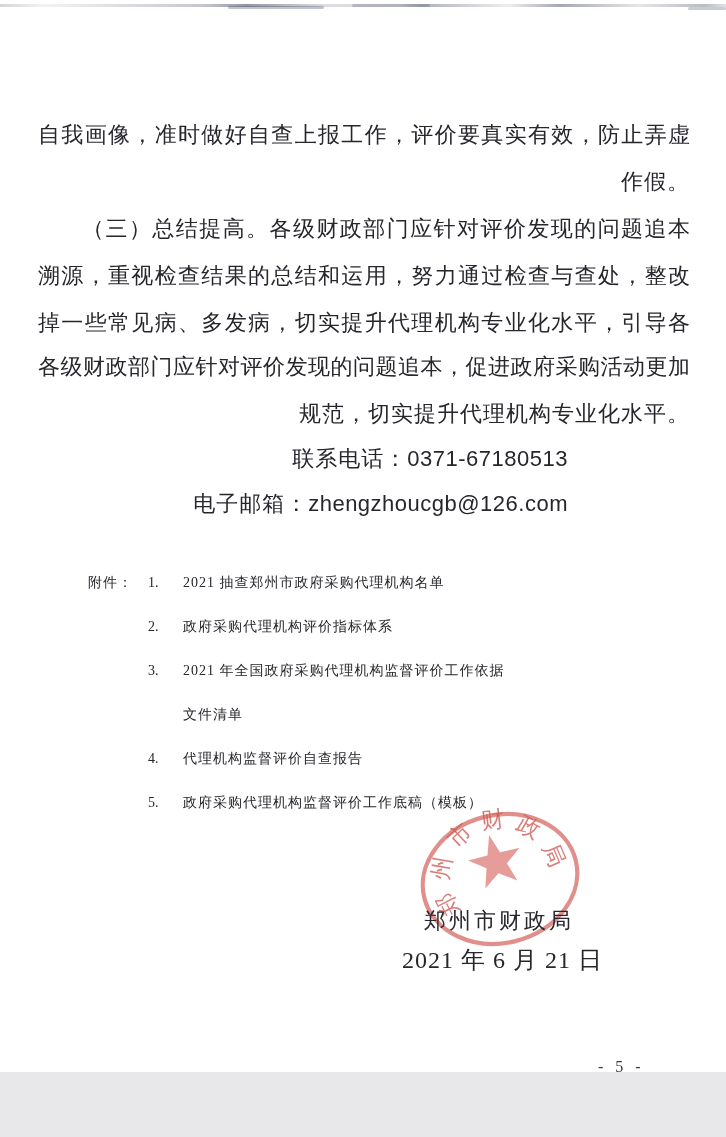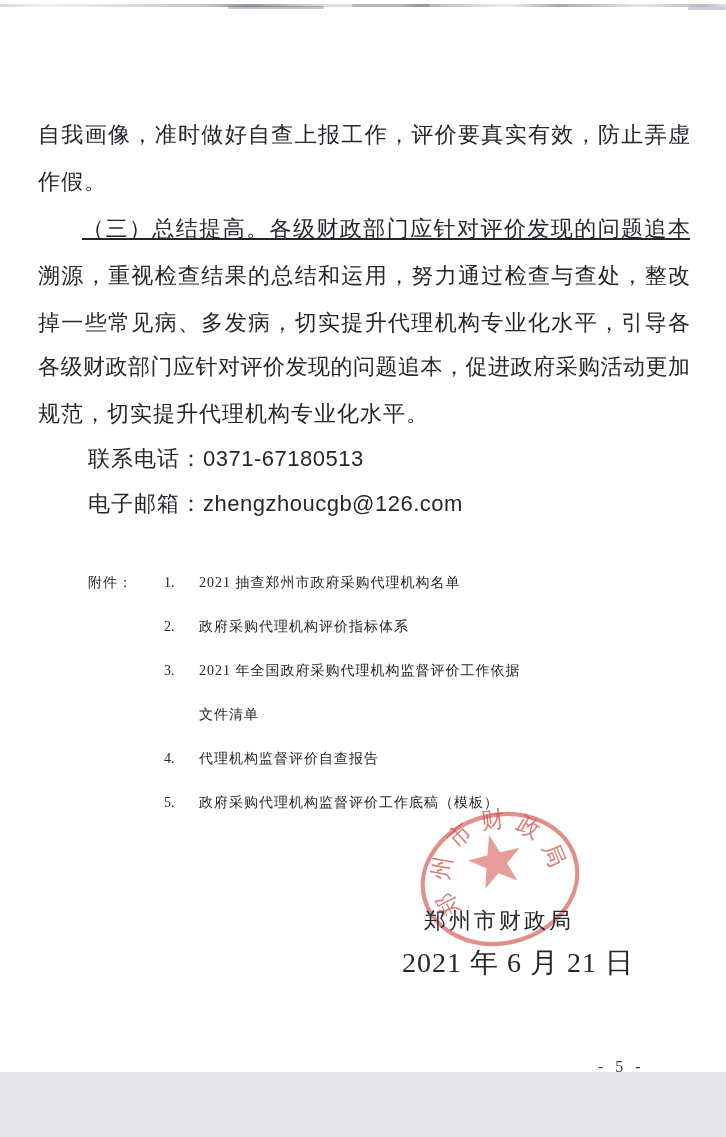--- a/index.html
+++ b/index.html
@@ -32,52 +32,53 @@
       rgba(160,165,175,.18) 55%,rgba(160,165,175,.05));
     filter:blur(1px);
   }
 
   
   .line{
     position:absolute;left:38px;width:652px;
     font-size:22px;line-height:30px;
     letter-spacing:1px;
     box-sizing:border-box;
+    text-align:right;
   }
   .fill{
     letter-spacing:0;
     text-align:justify;
     text-align-last:justify;
     text-justify:inter-character;
   }
-  .indent{padding-left:44px;text-decoration:underline;}
+  .indent{padding-left:44px;}
   .l1{top:120px}.l2{top:167px}.l3{top:214px}.l4{top:261px}
   .l5{top:308px}.l6{top:352px}.l7{top:399px}
   .contact{left:88px;width:480px;letter-spacing:1px;}
   .c1{top:444px}.c2{top:489px}
   .contact .val{font-family:Liberation Sans, sans-serif;letter-spacing:.5px;}
 
   
   .attachments{position:absolute;left:88px;top:568px;font-size:14px;line-height:30px;}
   .att-label{position:absolute;left:0;top:0;letter-spacing:1px;}
-  .att-list{margin-left:76px;width:560px;}
+  .att-list{margin-left:60px;width:560px;}
   .att-row{margin-bottom:14px;letter-spacing:1px;white-space:nowrap;}
   .att-num{display:inline-block;width:35px;letter-spacing:0;}
   .att-cont{padding-left:35px;}
 
   
   .seal{
     position:absolute;left:412px;top:806px;width:176px;height:146px;
     transform:rotate(-14deg);
     mix-blend-mode:multiply;
     opacity:.92;
   }
   
   .issuer{position:absolute;left:424px;top:906px;font-size:22px;letter-spacing:3px;}
-  .docdate{position:absolute;left:402px;top:944px;font-size:28px;letter-spacing:1px;}
+  .docdate{position:absolute;left:402px;top:944px;font-size:24px;letter-spacing:1px;}
 
   .pagenum{
     position:absolute;left:598px;top:1058px;
     font-size:16px;letter-spacing:4px;color:#3a3a40;
     font-family:"Liberation Serif","DejaVu Serif",serif;
   }
 </style>
 </head>
 <body>
 

